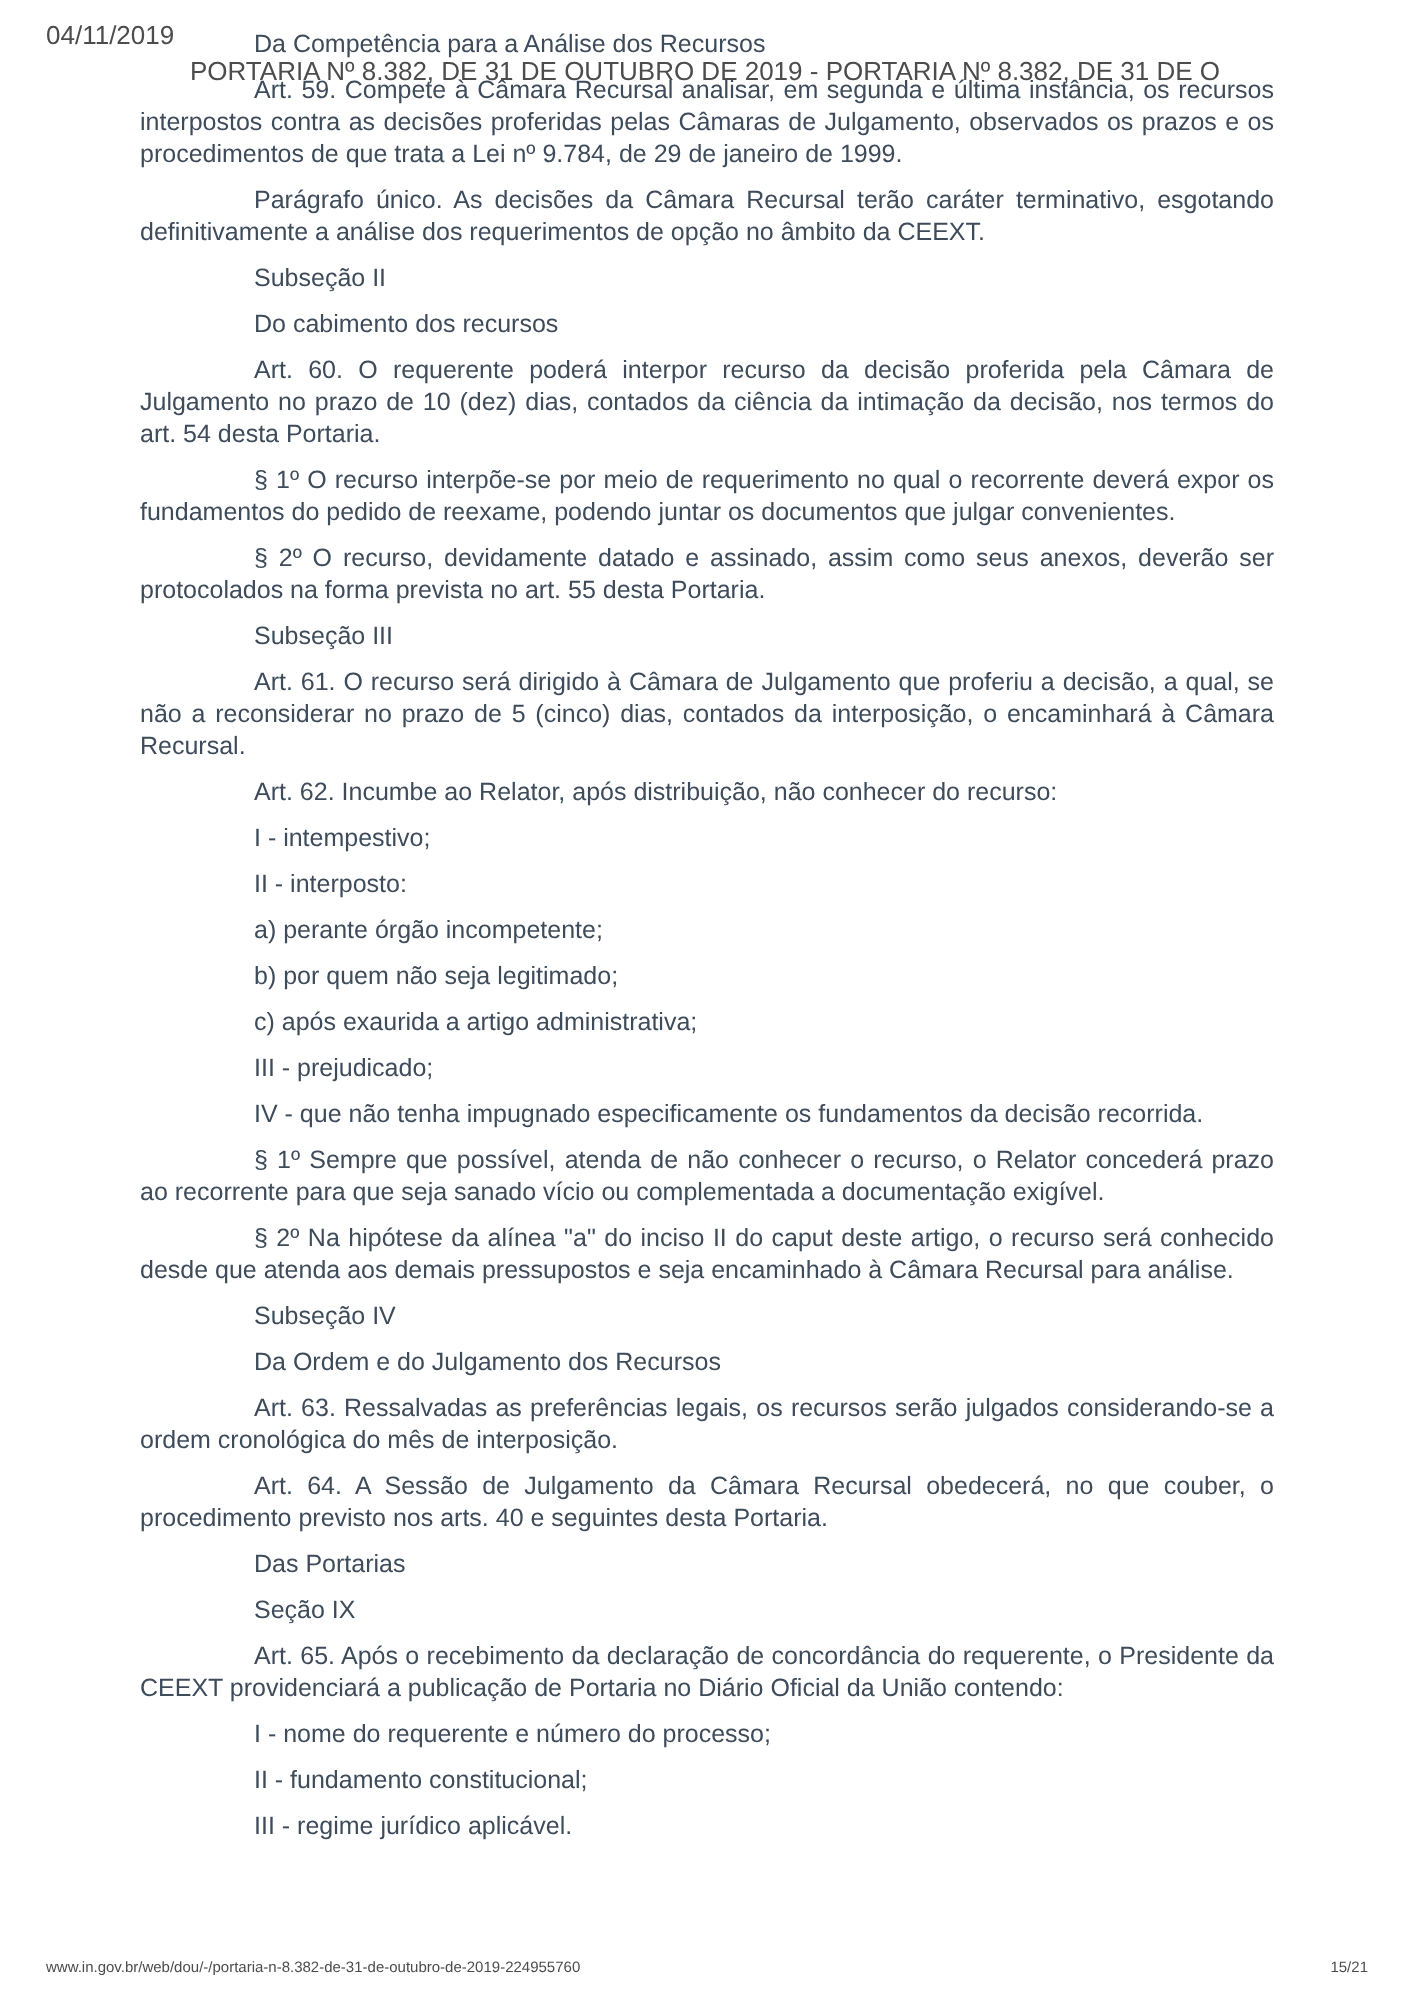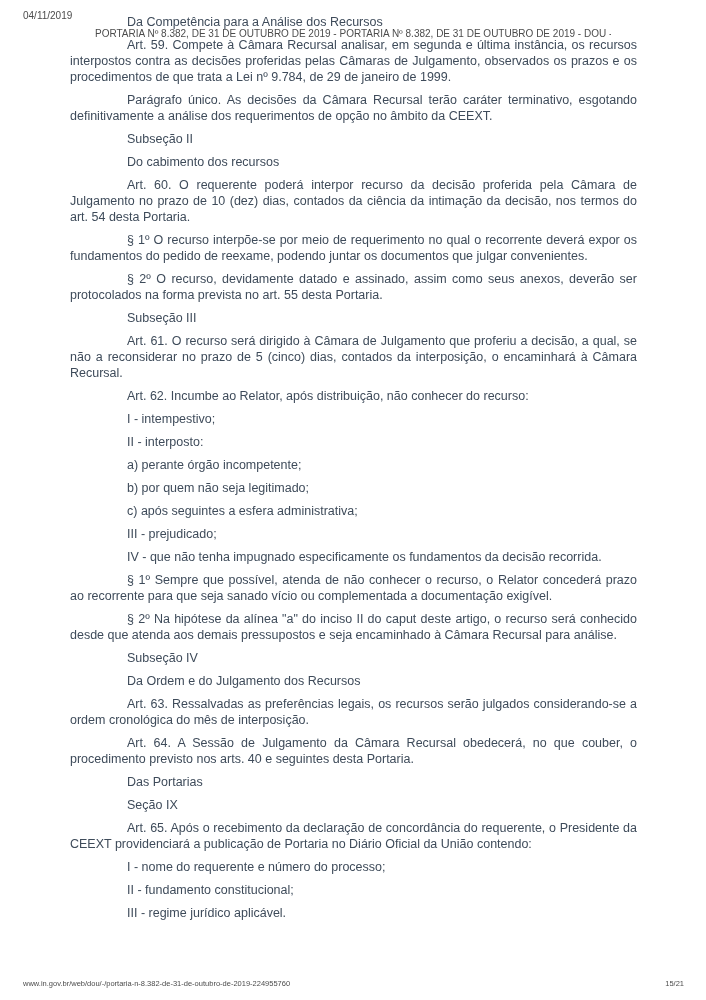--- a/index.html
+++ b/index.html
@@ -17,21 +17,21 @@
   .page{
     position:relative;
     width:706px;height:1000px;
     background:var(--page-bg);
     overflow:hidden;
   }
   .print-header{
     position:absolute;
     top:10px;left:0;right:0;
     height:12px;
-    font-size:10px;
+    font-size:13px;
     color:var(--meta-text);
   }
   .print-header .date{
     position:absolute;
     left:23px;top:0;
     white-space:nowrap;
   }
   .print-header .title{
     display:block;
     text-align:right;
@@ -85,21 +85,21 @@
       <p>Art. 60. O requerente poderá interpor recurso da decisão proferida pela Câmara de Julgamento no prazo de 10 (dez) dias, contados da ciência da intimação da decisão, nos termos do art. 54 desta Portaria.</p>
       <p>§ 1º O recurso interpõe-se por meio de requerimento no qual o recorrente deverá expor os fundamentos do pedido de reexame, podendo juntar os documentos que julgar convenientes.</p>
       <p>§ 2º O recurso, devidamente datado e assinado, assim como seus anexos, deverão ser protocolados na forma prevista no art. 55 desta Portaria.</p>
       <p>Subseção III</p>
       <p>Art. 61. O recurso será dirigido à Câmara de Julgamento que proferiu a decisão, a qual, se não a reconsiderar no prazo de 5 (cinco) dias, contados da interposição, o encaminhará à Câmara Recursal.</p>
       <p>Art. 62. Incumbe ao Relator, após distribuição, não conhecer do recurso:</p>
       <p>I - intempestivo;</p>
       <p>II - interposto:</p>
       <p>a) perante órgão incompetente;</p>
       <p>b) por quem não seja legitimado;</p>
-      <p>c) após seguintes a esfera administrativa;</p>
+      <p>c) após exaurida a artigo administrativa;</p>
       <p>III - prejudicado;</p>
       <p>IV - que não tenha impugnado especificamente os fundamentos da decisão recorrida.</p>
       <p>§ 1º Sempre que possível, atenda de não conhecer o recurso, o Relator concederá prazo ao recorrente para que seja sanado vício ou complementada a documentação exigível.</p>
       <p>§ 2º Na hipótese da alínea "a" do inciso II do caput deste artigo, o recurso será conhecido desde que atenda aos demais pressupostos e seja encaminhado à Câmara Recursal para análise.</p>
       <p>Subseção IV</p>
       <p>Da Ordem e do Julgamento dos Recursos</p>
       <p>Art. 63. Ressalvadas as preferências legais, os recursos serão julgados considerando-se a ordem cronológica do mês de interposição.</p>
       <p>Art. 64. A Sessão de Julgamento da Câmara Recursal obedecerá, no que couber, o procedimento previsto nos arts. 40 e seguintes desta Portaria.</p>
       <p>Das Portarias</p>
       <p>Seção IX</p>

